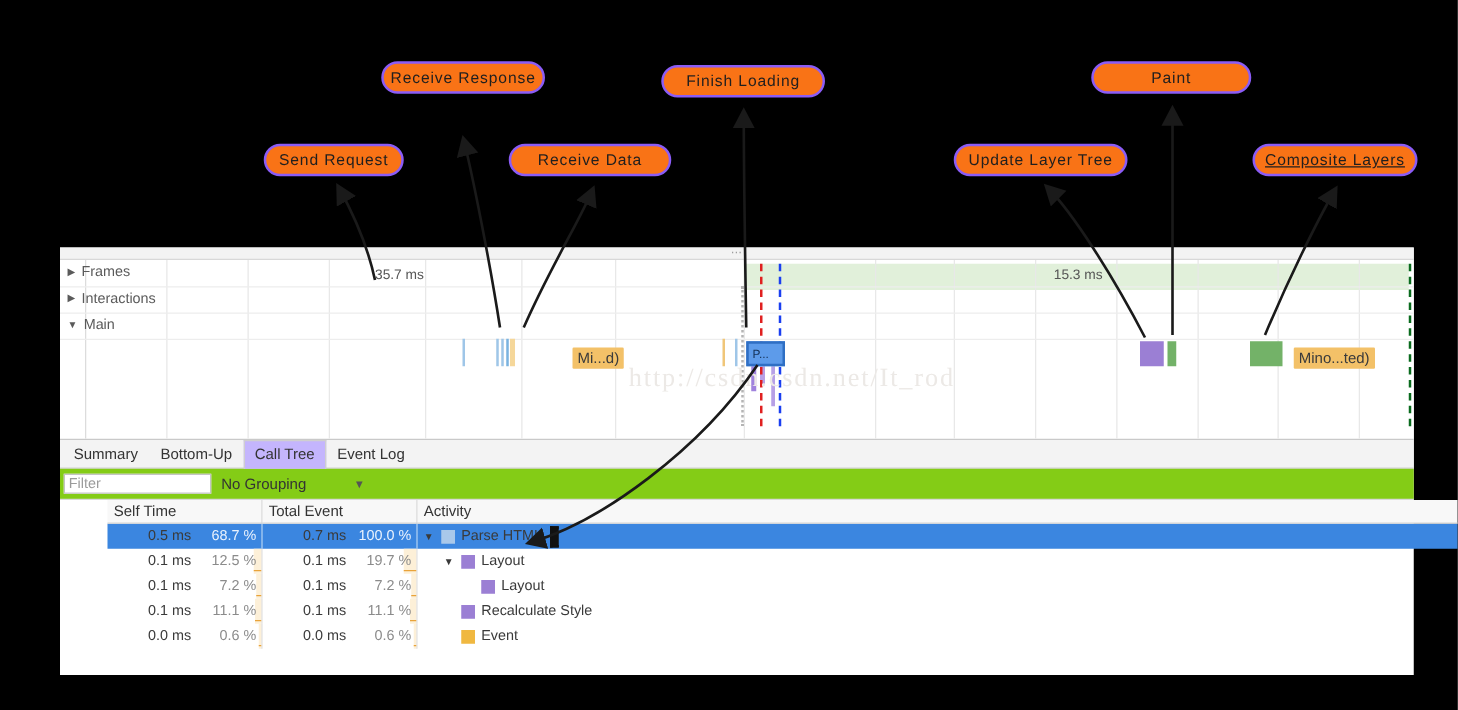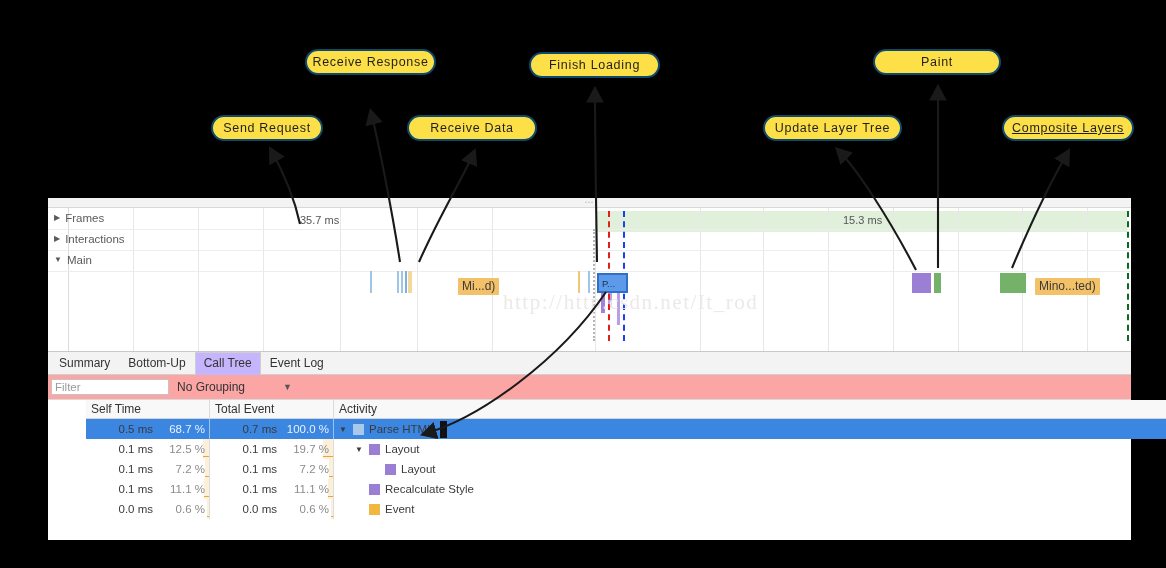--- a/index.html
+++ b/index.html
@@ -7,22 +7,22 @@
     background: #000;
     width: 1166px; height: 568px;
     overflow: hidden;
     font-family: "Liberation Sans", sans-serif;
   }
   #stage { position: relative; width: 1166px; height: 568px; background: #000; }
 
   
   .callout {
     position: absolute;
-    background: #fde047;
-    border: 2px solid #0c4a6e;
+    background: #f97316;
+    border: 2px solid #8b5cf6;
     border-radius: 14px;
     color: #1f1f1f;
     font-size: 12.5px;
     letter-spacing: 0.7px;
     display: flex; align-items: center; justify-content: center;
     height: 26px;
     white-space: nowrap;
     box-sizing: border-box;
     z-index: 40;
   }
@@ -103,21 +103,21 @@
   .tab {
     font-size: 12px; color: #333; padding: 3px 8px 4px;
     border: 1px solid transparent; border-bottom: none;
     line-height: 14px; white-space: nowrap;
   }
   .tab.active { background: #c4b5fd; border-color: #cfcfcf; margin-bottom: -1px; padding-bottom: 5px; }
 
   
   #toolbar {
     display: flex; align-items: center; height: 24px;
-    background: #fca5a5; border-bottom: 1px solid #d9d9d9;
+    background: #84cc16; border-bottom: 1px solid #d9d9d9;
     padding-left: 3px; gap: 8px;
   }
   #filter-input {
     width: 118px; height: 16px; font-size: 11.5px;
     border: 1px solid #c4c4c4; background: #fff; color: #333;
     padding: 0 3px; box-sizing: border-box;
     font-family: "Liberation Sans", sans-serif;
   }
   #filter-input::placeholder { color: #9b9b9b; }
   .grouping { display: flex; align-items: center; gap: 38px; font-size: 12px; color: #333; }
@@ -181,21 +181,21 @@
   </svg>
 
   <div id="devtools">
 
     <div class="drag-strip">
       <span class="drag-dots">⋯</span>
     </div>
 
     <div id="timeline">
       <div class="tl-rows"></div>
-      <div class="watermark" style="left:455px; top:82px;">http://http.csdn.net/It_rod</div>
+      <div class="watermark" style="left:455px; top:82px;">http://csdn.csdn.net/It_rod</div>
     <div class="frames-band" style="left: 547px; top: 3px; width: 532px; height: 21px; background: rgb(220, 237, 212);"></div>
         <div class="gridline" style="left: 20px; background: rgb(220, 220, 220);"></div>
         <div class="gridline" style="left: 85px;"></div>
         <div class="gridline" style="left: 150px;"></div>
         <div class="gridline" style="left: 215px;"></div>
         <div class="gridline" style="left: 292px;"></div>
         <div class="gridline" style="left: 369px;"></div>
         <div class="gridline" style="left: 444px;"></div>
         <div class="gridline" style="left: 547px;"></div>
         <div class="gridline" style="left: 652px;"></div>

